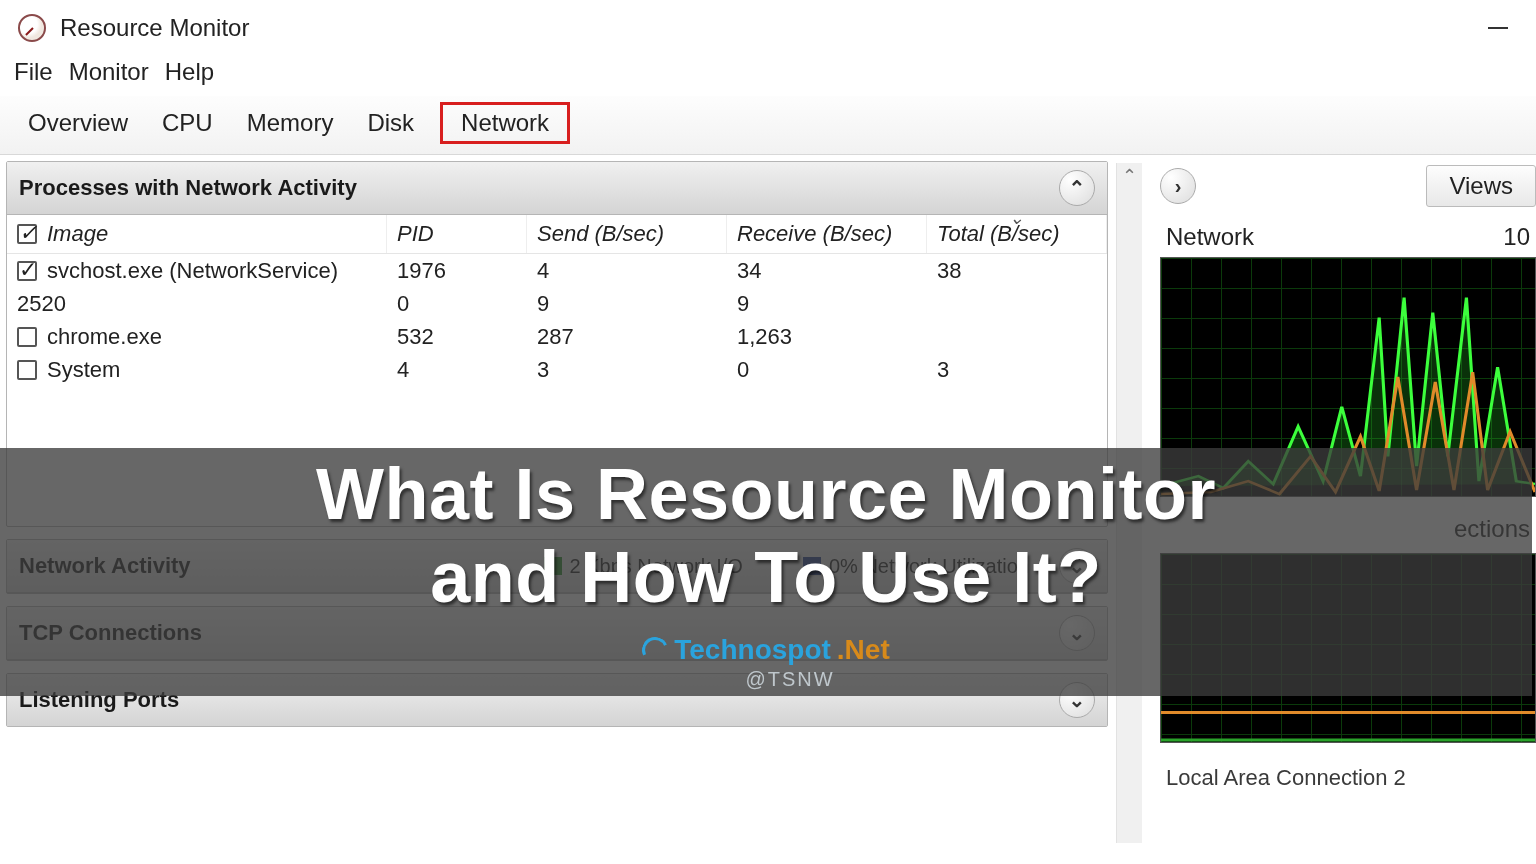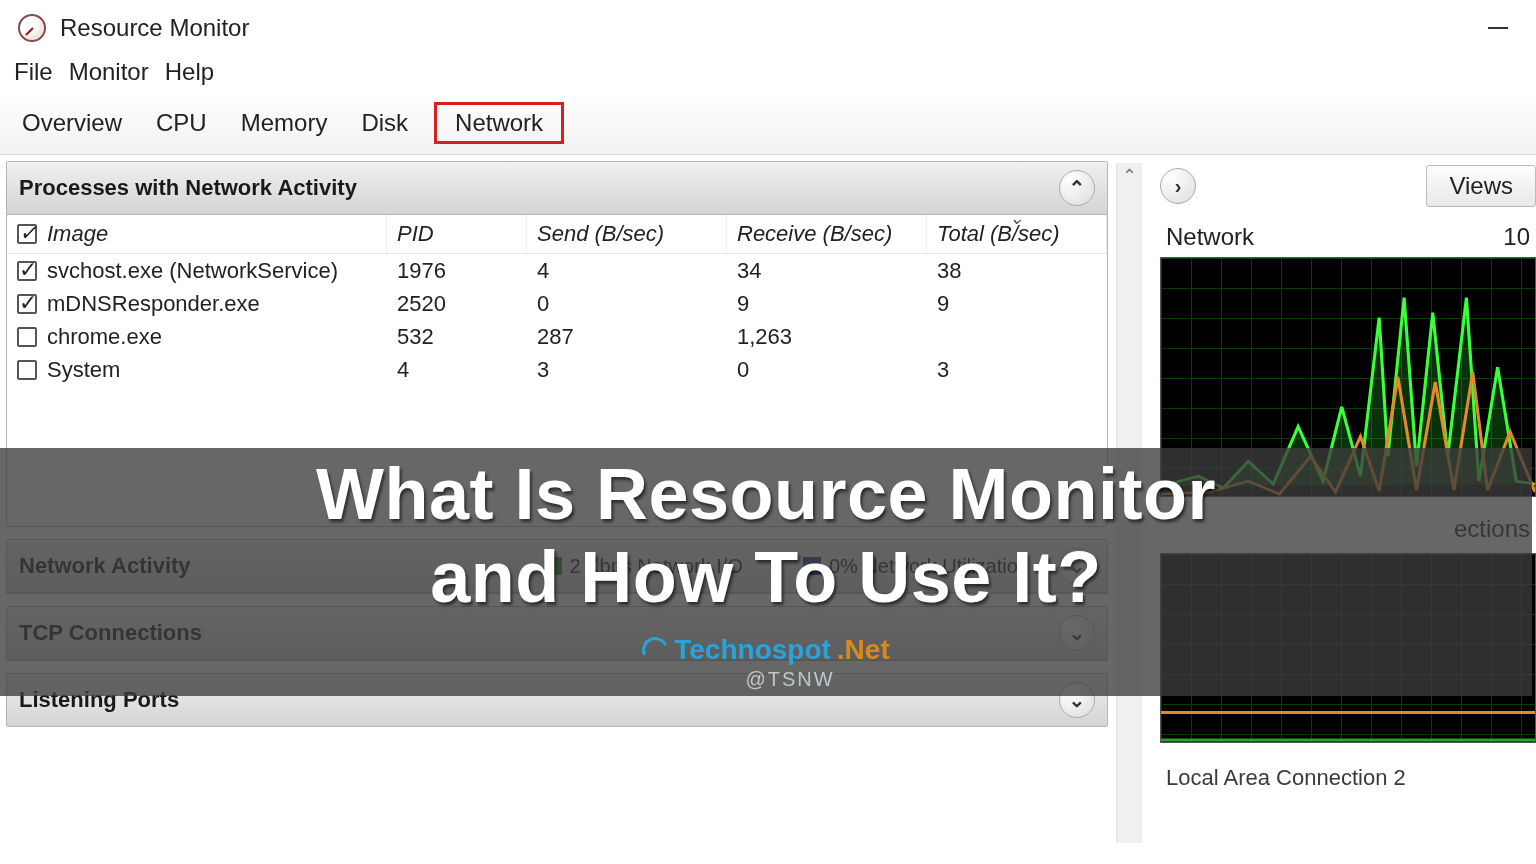--- a/index.html
+++ b/index.html
@@ -33,21 +33,21 @@
 .titlebar .title { font-size: 24px; color: #222; }
 .titlebar .spacer { flex: 1; }
 .win-btn { width: 56px; height: 40px; display: flex; align-items: center; justify-content: center; color: #444; font-size: 22px; }
 .win-min { width: 20px; height: 2px; background: #333; display: block; }
 
 .menubar { display: flex; gap: 16px; padding: 4px 14px 10px; font-size: 24px; color: #222; }
 .menubar span { cursor: default; }
 
 .tabs {
   display: flex; align-items: center; gap: 18px;
-  padding: 6px 14px 10px; font-size: 24px;
+  padding: 6px 20px 10px; font-size: 24px;
   border-bottom: 1px solid #d8d8d8;
   background: linear-gradient(#fdfdfd,#f2f2f2);
   text-align: center;
 }
 .tabs .tab { padding: 4px 8px; }
 .tabs .tab.highlight { border: 3px solid #d81f1f; padding: 4px 18px; }
 
 .workarea { display: flex; height: calc(864px - 54px - 46px - 56px); }
 
 .leftpane { flex: 0 0 1108px; padding: 6px 4px 0 6px; position: relative; }
@@ -168,21 +168,20 @@
         </div>
         <div class="tbody" id="proc-rows">
             <div class="trow">
               <div><span class="chk on"></span>svchost.exe (NetworkService)</div>
               <div>1976</div>
               <div class="r">4</div>
               <div class="r">34</div>
               <div class="r">38</div>
             </div>
             <div class="trow">
-              <div><span class="chk on"></span>mDNSResponder.exe</div>
               <div>2520</div>
               <div class="r">0</div>
               <div class="r">9</div>
               <div class="r">9</div>
             </div>
             <div class="trow">
               <div><span class="chk"></span>chrome.exe</div>
               <div>532</div>
               <div class="r">287</div>
               <div class="r">1,263</div>

